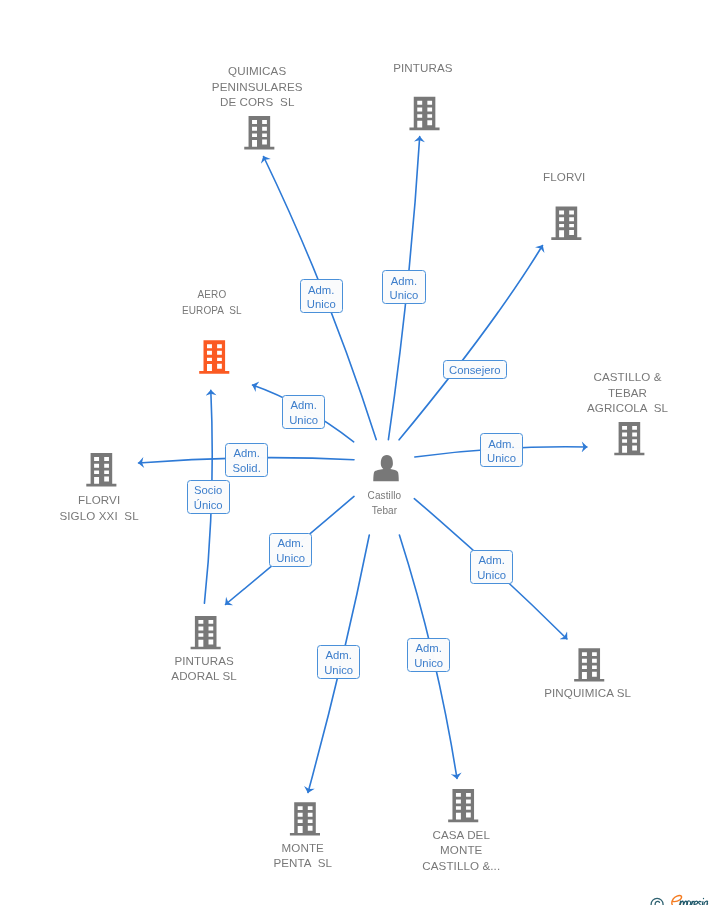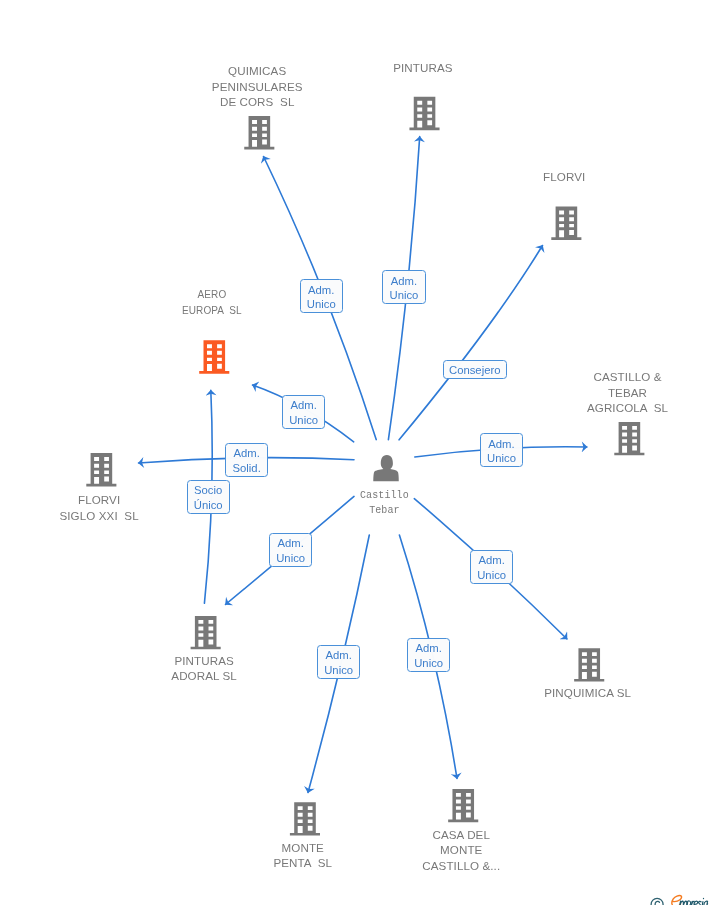--- a/index.html
+++ b/index.html
@@ -82,21 +82,21 @@
       <div class="nodelbl" style="left:147.2px;top:51.4px;width:220px;"><div>QUIMICAS</div><div>PENINSULARES</div><div>DE CORS  SL</div></div>
       <div class="nodelbl" style="left:312.9px;top:47.5px;width:220px;"><div>PINTURAS</div></div>
       <div class="nodelbl" style="left:454.20000000000005px;top:156.5px;width:220px;"><div>FLORVI</div></div>
       <div class="nodelbl" style="left:517.5px;top:357.2px;width:220px;"><div>CASTILLO &amp;</div><div>TEBAR</div><div>AGRICOLA  SL</div></div>
       <div class="nodelbl hl" style="left:101.9px;top:275.4px;width:220px;"><div>AERO</div><div>EUROPA  SL</div></div>
       <div class="nodelbl" style="left:-10.900000000000006px;top:480.2px;width:220px;"><div>FLORVI</div><div>SIGLO XXI  SL</div></div>
       <div class="nodelbl" style="left:94.1px;top:640.9px;width:220px;"><div>PINTURAS</div><div>ADORAL SL</div></div>
       <div class="nodelbl" style="left:477.65px;top:672.8px;width:220px;"><div>PINQUIMICA SL</div></div>
       <div class="nodelbl" style="left:192.75px;top:827.7px;width:220px;"><div>MONTE</div><div>PENTA  SL</div></div>
       <div class="nodelbl" style="left:351.25px;top:814.7px;width:220px;"><div>CASA DEL</div><div>MONTE</div><div>CASTILLO &amp;...</div></div>
-      <div class="nodelbl hl" style="left:274.4px;top:475.5px;width:220px;font-family:Liberation Mono, monospace;"><div>Castillo</div><div>Tebar</div></div>
+      <div class="nodelbl hl" style="left:274.4px;top:475.5px;width:220px;"><div>Castillo</div><div>Tebar</div></div>
     </div>
 <div id="edgelabels">
       <div class="edgelbl" style="left:299.6px;top:267.4px;width:43.3px;height:34.1px;"><div>Adm.</div><div>Unico</div></div>
       <div class="edgelbl" style="left:382.3px;top:258.3px;width:43.3px;height:33.7px;"><div>Adm.</div><div>Unico</div></div>
       <div class="edgelbl" style="left:442.9px;top:312.4px;width:63.7px;height:18.8px;margin-top:36px;"><div>Consejero</div></div>
       <div class="edgelbl" style="left:479.8px;top:421.3px;width:43.4px;height:34.1px;"><div>Adm.</div><div>Unico</div></div>
       <div class="edgelbl" style="left:282px;top:383px;width:43.3px;height:34.1px;"><div>Adm.</div><div>Unico</div></div>
       <div class="edgelbl" style="left:225px;top:431px;width:43.3px;height:34.1px;"><div>Adm.</div><div>Solid.</div></div>
       <div class="edgelbl" style="left:186.6px;top:467.9px;width:43.2px;height:34.2px;"><div>Socio</div><div>Único</div></div>
       <div class="edgelbl" style="left:269px;top:521px;width:43.3px;height:34.1px;"><div>Adm.</div><div>Unico</div></div>

